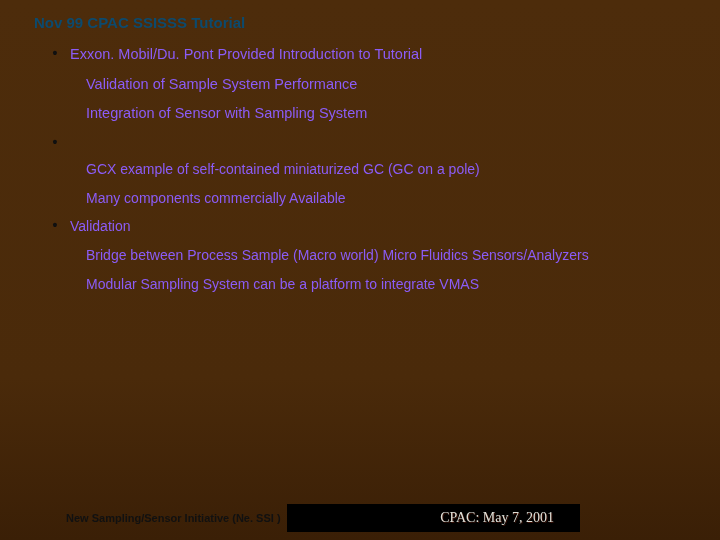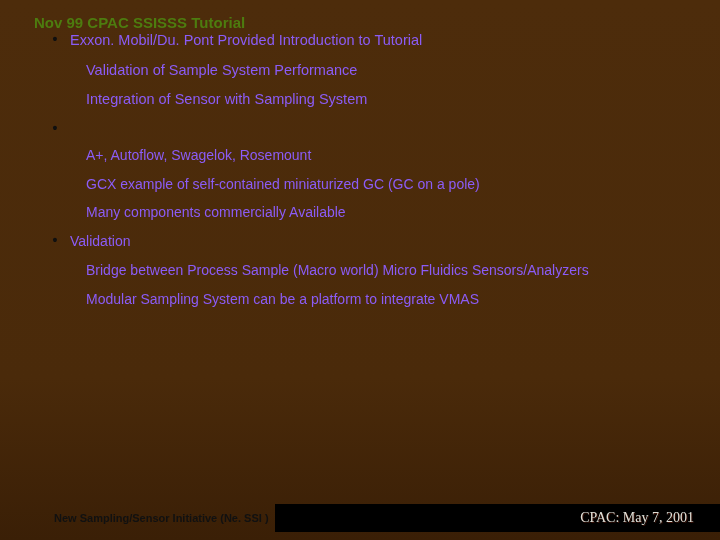--- a/index.html
+++ b/index.html
@@ -9,23 +9,24 @@
     background: linear-gradient(180deg, #4d2c0b 0%, #4a2a0a 70%, #3a1f06 100%);
     font-family: Verdana, Geneva, sans-serif;
     position: relative;
   }
   .slide {
     width: 720px; height: 540px;
     position: relative;
     padding: 14px 28px 0 28px;
   }
   .title {
-    color: #4d7c0f;
+    color: #0c4a6e;
     font-weight: bold;
     font-size: 15px;
+    margin-bottom: 14px;
     margin-left: 6px;
   }
   .row {
     display: flex;
     align-items: flex-start;
     margin: 0 0 10px 12px;
   }
   .bullet {
     width: 30px;
     flex: 0 0 30px;
@@ -41,22 +42,22 @@
   }
   .txt.mid {
     font-size: 14px;
   }
   .sub {
     margin-left: 58px;
     margin-bottom: 10px;
   }
   .footer {
     position: absolute;
-    left: 0; bottom: 8px;
-    width: 720px; height: 28px;
+    left: 12px; bottom: 8px;
+    width: 568px; height: 28px;
     display: flex;
     align-items: center;
     padding-left: 44px;
   }
   .footer-left {
     color: #111;
     font-weight: bold;
     font-size: 11px;
     margin-left: 10px;
   }
@@ -91,21 +92,20 @@
   <div class="row">
     <div class="bullet">•</div>
     <div class="txt">Exxon. Mobil/Du. Pont Provided Introduction to Tutorial</div>
   </div>
   <div class="sub txt">Validation of Sample System Performance</div>
   <div class="sub txt">Integration of Sensor with Sampling System</div>
 
   <div class="row">
     <div class="bullet">•</div>
   </div>
-  <div class="sub txt mid">A+, Autoflow, Swagelok, Rosemount</div>
   <div class="sub txt mid">GCX example of self-contained miniaturized GC (GC on a pole)</div>
   <div class="sub txt mid">Many components commercially Available</div>
 
   <div class="row">
     <div class="bullet">•</div>
     <div class="txt mid">Validation</div>
   </div>
   <div class="sub txt mid">Bridge between Process Sample (Macro world) Micro Fluidics Sensors/Analyzers</div>
   <div class="sub txt mid">Modular Sampling System can be a platform to integrate VMAS</div>
 

